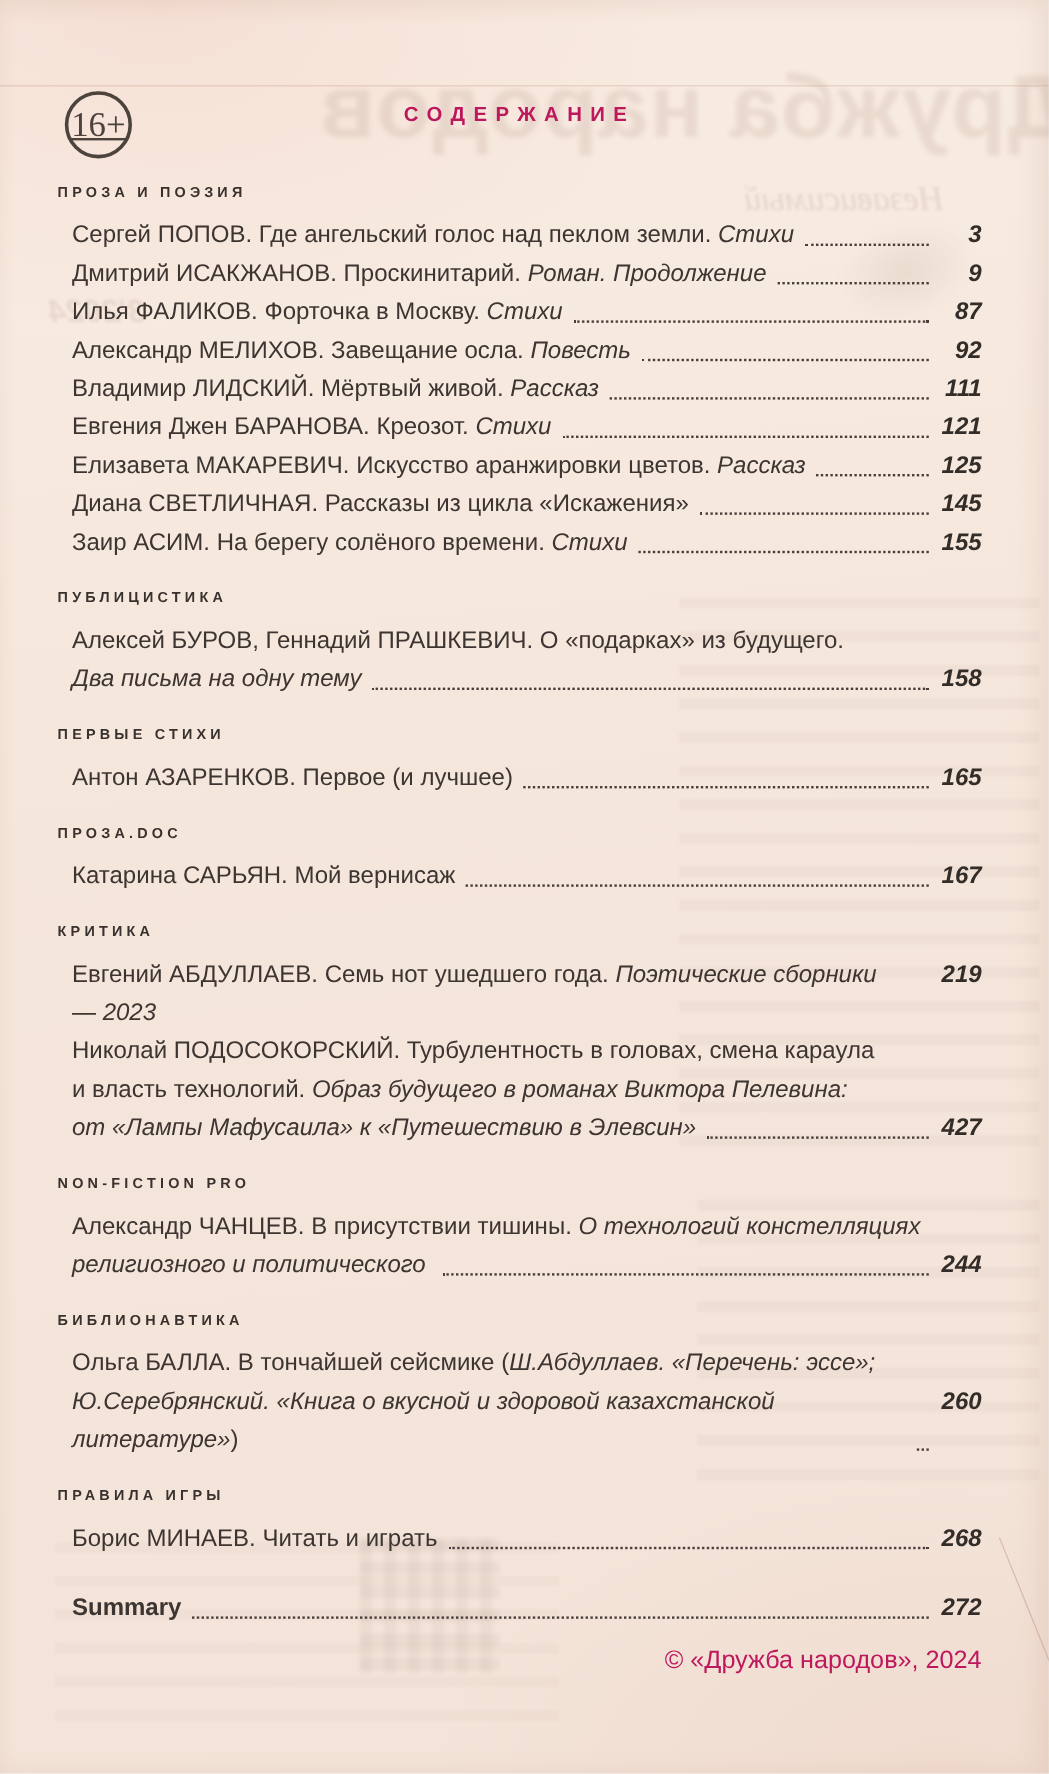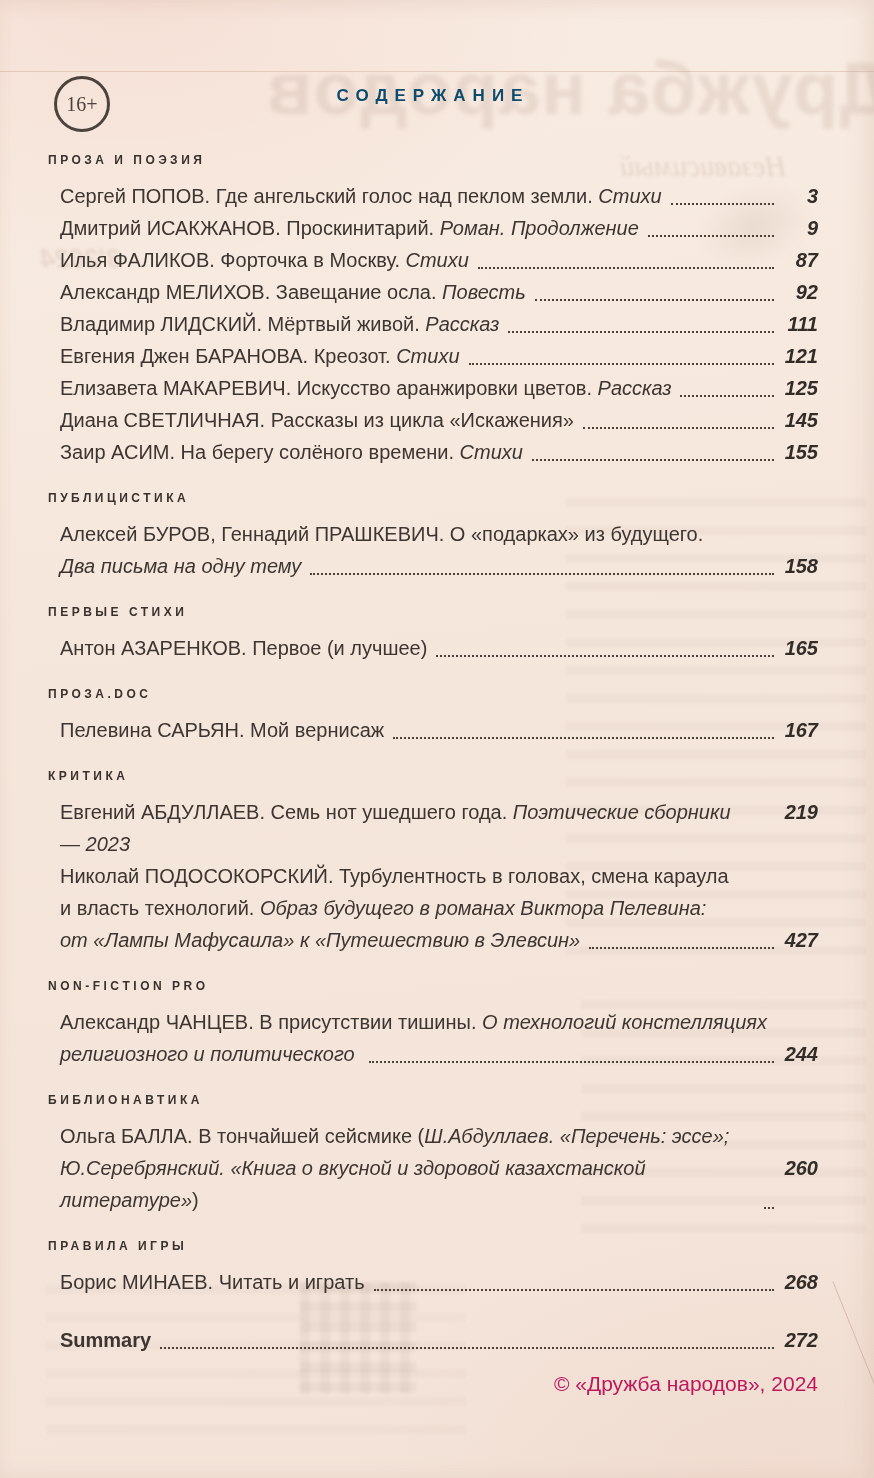--- a/index.html
+++ b/index.html
@@ -29,23 +29,23 @@
   .bl-r2{right:8px;top:1000px;width:285px;height:250px;}
   .bl-l1{left:46px;top:1285px;width:420px;height:150px;opacity:.45;}
   .bleed-qr{position:absolute;left:300px;top:1282px;width:116px;height:112px;opacity:.5;filter:blur(1.6px);
     background:
       repeating-linear-gradient(to right, rgba(140,120,110,.16) 0 10px, rgba(140,120,110,0) 10px 20px),
       repeating-linear-gradient(to bottom, rgba(140,120,110,.16) 0 10px, rgba(140,120,110,0) 10px 20px);}
 
   
   .badge{position:absolute;left:54px;top:76px;width:50px;height:50px;border:3px solid #4c433d;border-radius:50%;
     display:flex;align-items:center;justify-content:center;
-    font-family:"Liberation Serif","DejaVu Serif",serif;font-size:20px;color:#4c433d;}
+    font-family:"Liberation Serif","DejaVu Serif",serif;font-size:29px;color:#4c433d;text-decoration:underline;}
   .content{position:absolute;left:48px;top:0;width:770px;}
-  .toc-title{margin:86px 0 0 0;text-align:center;font-size:17px;font-weight:bold;letter-spacing:7px;color:#0c4a6e;line-height:20px;}
+  .toc-title{margin:86px 0 0 0;text-align:center;font-size:17px;font-weight:bold;letter-spacing:7px;color:#be185d;line-height:20px;}
   .section{margin-top:20px;}
   .section.first{margin-top:44px;}
   .section.no-heading{margin-top:26px;}
   .section-heading{margin:0 0 10px 0;font-size:12px;font-weight:bold;letter-spacing:3.5px;color:#39312d;line-height:20px;}
   .toc-line{display:flex;align-items:baseline;font-size:20px;line-height:32px;color:#3d3531;}
   .line-text{white-space:pre-wrap;margin-left:12px;}
   .it{font-style:italic;}
   .bd{font-weight:bold;}
   .leader{flex:1 1 auto;min-width:10px;border-bottom:2.5px dotted #49403b;margin:0 8px 7px 9px;align-self:flex-end;height:0;}
   .leader.no-dots{border-bottom:none;}
@@ -137,21 +137,21 @@
           <h2 class="section-heading">ПЕРВЫЕ СТИХИ</h2>
           <div class="toc-line">
             <span class="line-text"><span>Антон АЗАРЕНКОВ. Первое (и лучшее)</span></span>
             <span class="leader"></span>
             <span class="pagenum">165</span>
           </div>
         </section>
         <section class="section">
           <h2 class="section-heading">ПРОЗА.DOC</h2>
           <div class="toc-line">
-            <span class="line-text"><span>Пелевина САРЬЯН. Мой вернисаж</span></span>
+            <span class="line-text"><span>Катарина САРЬЯН. Мой вернисаж</span></span>
             <span class="leader"></span>
             <span class="pagenum">167</span>
           </div>
         </section>
         <section class="section">
           <h2 class="section-heading">КРИТИКА</h2>
           <div class="toc-line">
             <span class="line-text"><span>Евгений АБДУЛЛАЕВ. Семь нот ушедшего года. </span><span class="it">Поэтические сборники — 2023</span></span>
             <span class="leader no-dots"></span>
             <span class="pagenum">219</span>

